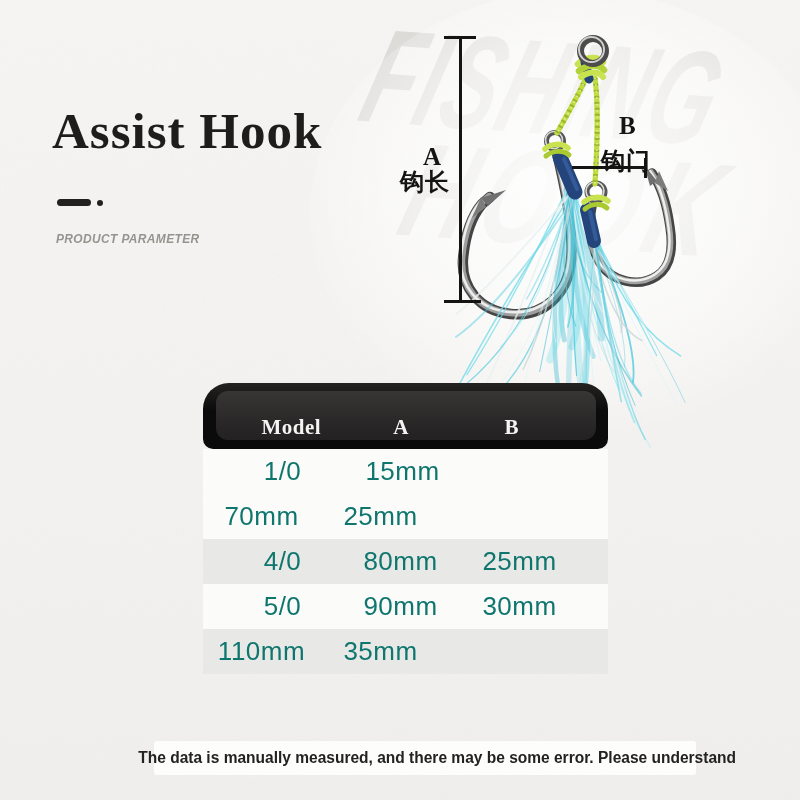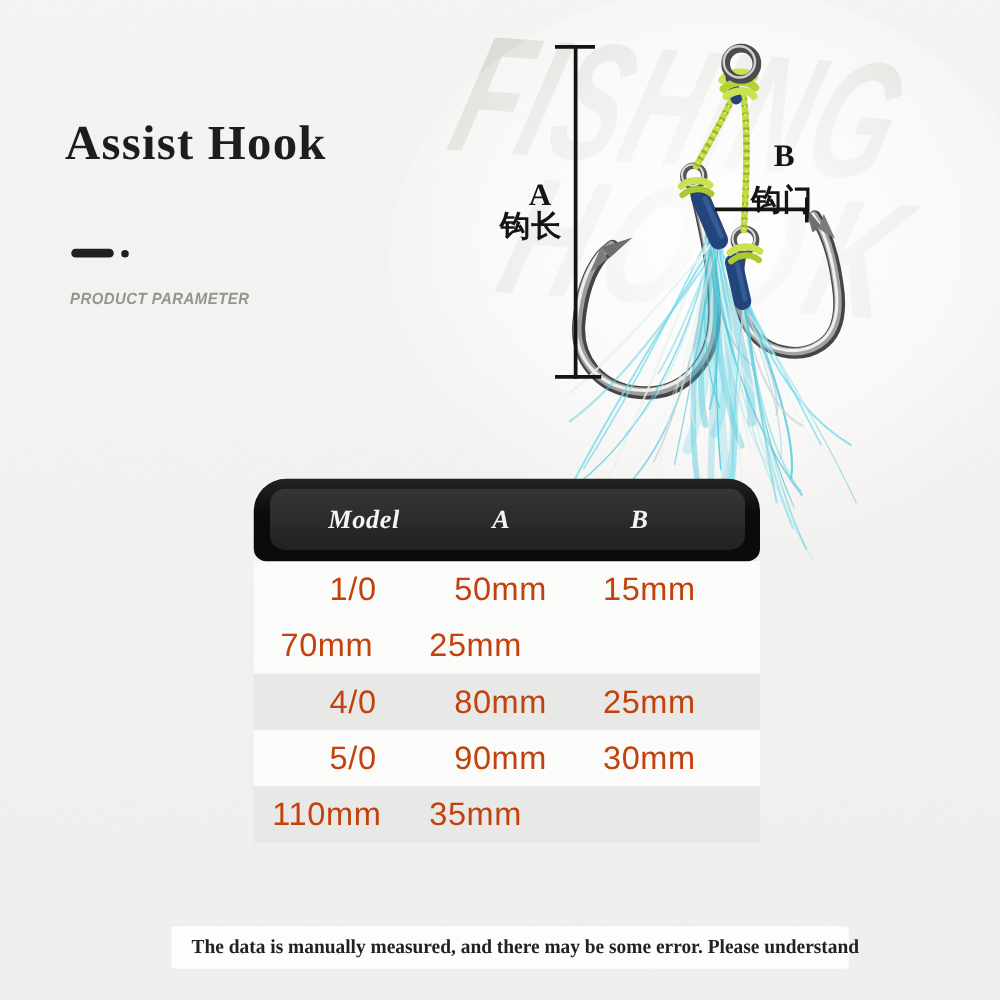--- a/index.html
+++ b/index.html
@@ -9,22 +9,22 @@
   .noise{position:absolute;inset:0;width:800px;height:800px;pointer-events:none;}
 
   
   .watermark{position:absolute;left:352px;top:38px;transform:rotate(4deg) skewX(-13deg);
              color:rgba(128,124,116,0.20);font-weight:bold;font-style:italic;line-height:0.83;
              white-space:nowrap;}
   .watermark .wline{font-size:134px;letter-spacing:3px;transform:scaleX(0.62);transform-origin:left top;}
   .watermark .wline2{letter-spacing:14px;margin-left:72px;transform:scaleX(0.70);transform-origin:left top;}
 
   
-  .title{position:absolute;left:52px;top:95px;font-family:"Liberation Serif","DejaVu Serif",serif;
-         font-weight:bold;font-size:39px;color:#1e1d1b;letter-spacing:1px;line-height:1;}
+  .title{position:absolute;left:52px;top:106px;font-family:"Liberation Serif","DejaVu Serif",serif;
+         font-weight:bold;font-size:51px;color:#1e1d1b;letter-spacing:1px;line-height:1;}
   .divider-dash{position:absolute;left:57px;top:199px;width:34px;height:7px;border-radius:4px;background:#22211f;}
   .divider-dot{position:absolute;left:97px;top:200px;width:6px;height:6px;border-radius:50%;background:#22211f;}
   .section-label{position:absolute;left:56px;top:231px;font-weight:bold;font-style:italic;
                  font-size:13px;letter-spacing:0.4px;color:#96948f;transform:scaleX(0.92);transform-origin:left top;}
 
   
   .photo{position:absolute;left:0;top:0;width:800px;height:800px;}
 
   
   .mline{position:absolute;background:#141413;}
@@ -40,35 +40,35 @@
   .lab-a-cn{left:400px;top:170px;}
   .lab-b{left:619px;top:113px;}
   .lab-b-cn{left:601px;top:149px;}
 
   
   .spec-table{position:absolute;left:203px;top:383px;width:405px;}
   .thead{position:relative;height:66px;border-radius:26px 26px 10px 10px;
          background:linear-gradient(180deg,#242322 0%,#0b0b0b 42%,#0b0b0b 100%);}
   .thead-inner{position:absolute;left:13px;right:12px;top:8px;bottom:9px;border-radius:12px;
                background:linear-gradient(180deg,#383635 0%,#282626 70%,#232121 100%);
-               display:flex;align-items:center;
+               display:flex;align-items:flex-end;
                font-family:"Liberation Serif","DejaVu Serif",serif;font-weight:bold;font-size:21px;
-               color:#f4f4f3;letter-spacing:0.5px;font-style:italic;}
-  .trow{display:flex;align-items:center;height:45px;font-size:26px;color:#c2410c;letter-spacing:0.5px;}
+               color:#f4f4f3;letter-spacing:0.5px;}
+  .trow{display:flex;align-items:center;height:45px;font-size:26px;color:#0f766e;letter-spacing:0.5px;}
   .row-even{background:#fbfbfa;}
   .row-odd{background:#e8e8e7;}
   .tcell{text-align:center;box-sizing:border-box;}
   .c1{width:139px;padding-left:20px;}
   .c2{width:117px;}
   .c3{width:149px;padding-right:28px;}
 
   
-  .footer-note{position:absolute;left:137px;top:741px;width:517px;height:34px;background:#fdfdfc;
+  .footer-note{position:absolute;left:154px;top:741px;width:517px;height:34px;background:#fdfdfc;
                border-radius:3px;display:flex;align-items:center;justify-content:center;
-               font-family:Liberation Serif, serif;font-weight:bold;font-size:16px;
+               font-family:Liberation Sans, sans-serif;font-weight:bold;font-size:16px;
                color:#242220;white-space:nowrap;transform-origin:center;padding-left:25px;}
   .footer-note span{transform:scaleX(0.97);}
 </style>
 </head>
 <body>
 
 <div class="page">
 
   <svg class="noise" aria-hidden="true">
     <filter id="paperNoise">
@@ -229,21 +229,20 @@
   <div class="spec-table">
     <div class="thead">
       <div class="thead-inner">
         <span class="tcell c1">Model</span>
         <span class="tcell c2">A</span>
         <span class="tcell c3">B</span>
       </div>
     </div>
     <div class="trow row-even">
       <span class="tcell c1">1/0</span>
-      <span class="tcell c2">50mm</span>
       <span class="tcell c3">15mm</span>
     </div>
     <div class="trow row-even">
       <span class="tcell c2">70mm</span>
       <span class="tcell c3">25mm</span>
     </div>
     <div class="trow row-odd">
       <span class="tcell c1">4/0</span>
       <span class="tcell c2">80mm</span>
       <span class="tcell c3">25mm</span>

